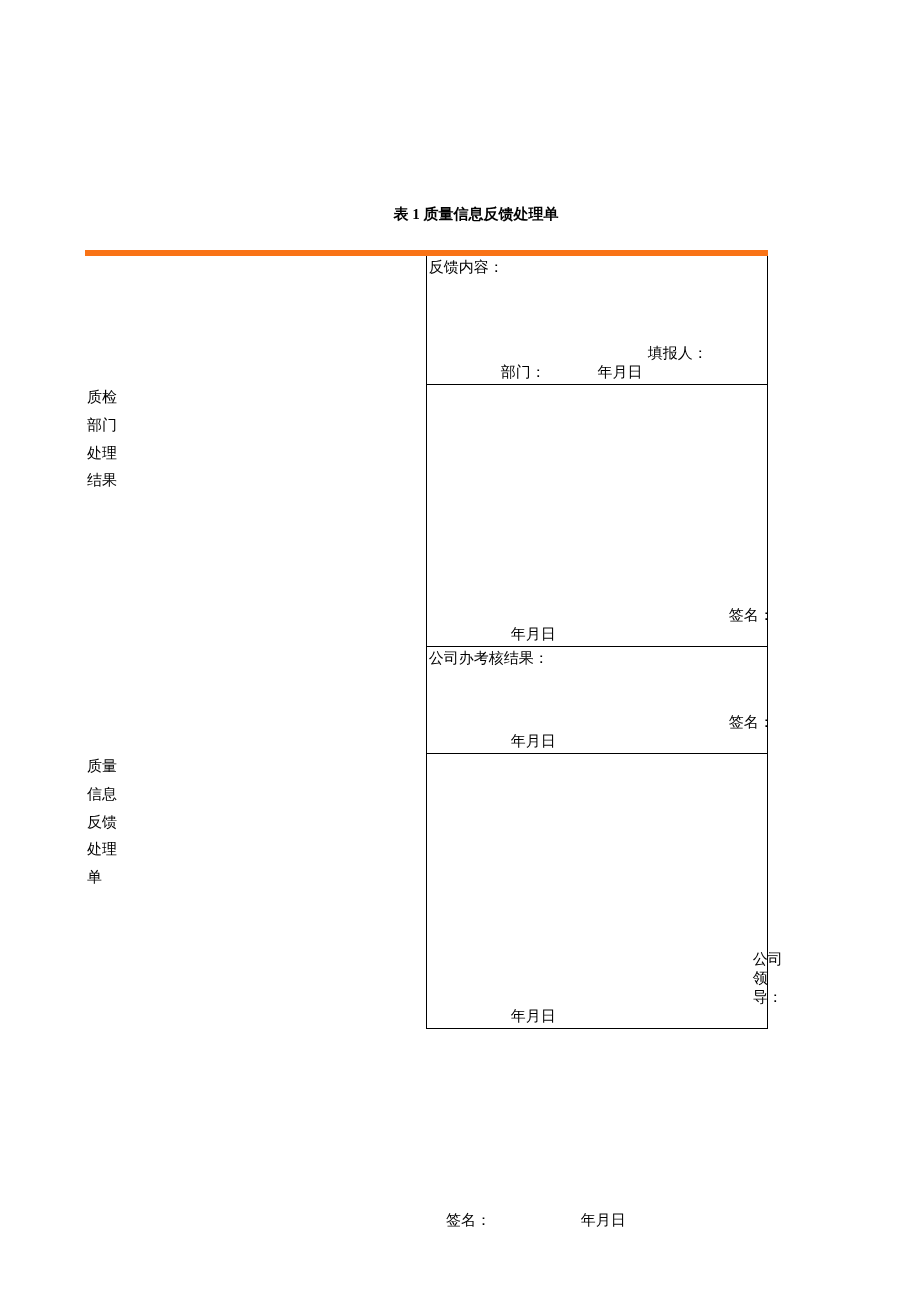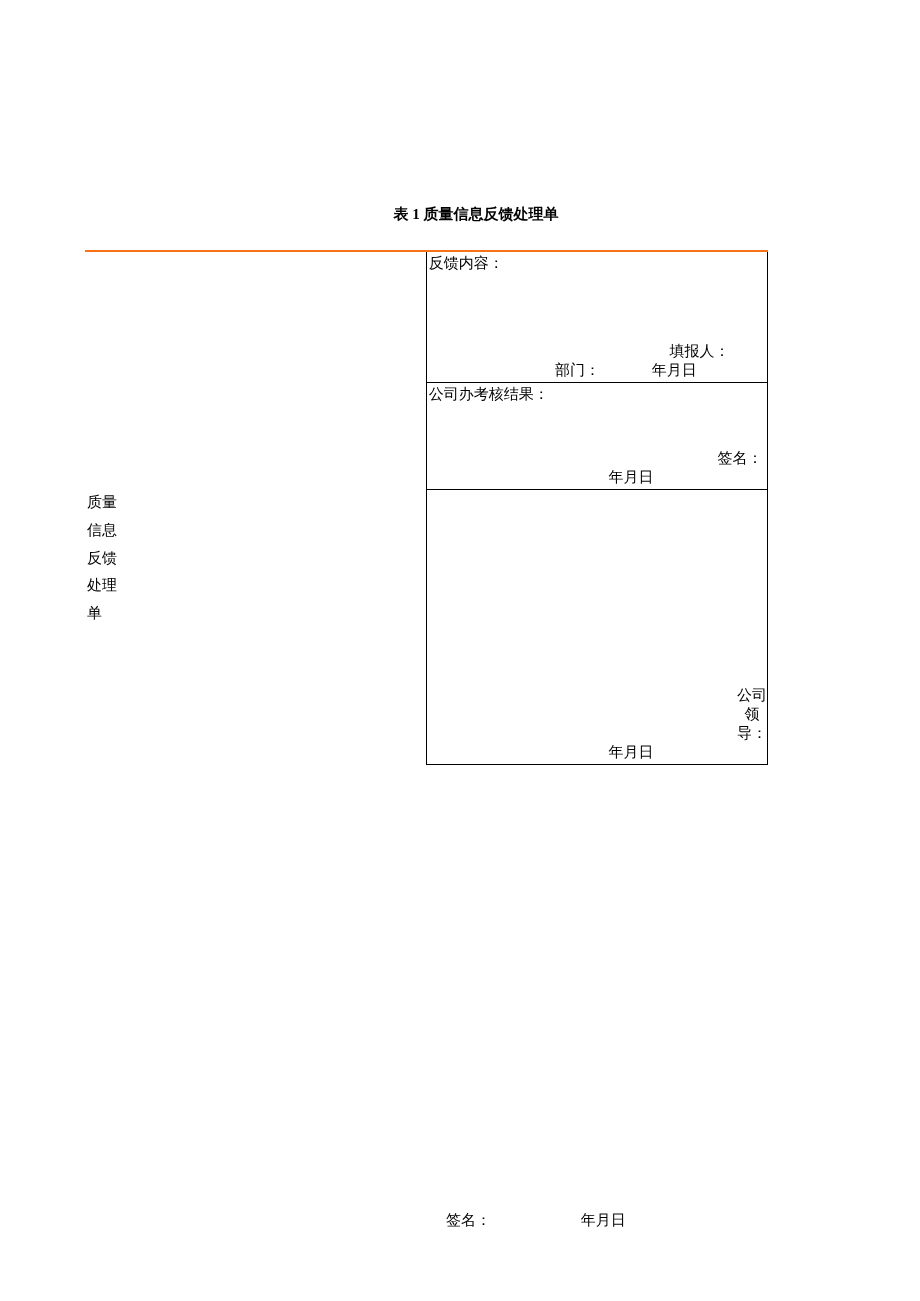--- a/index.html
+++ b/index.html
@@ -53,40 +53,40 @@
     }
     .col-label {
       width: 30px;
       line-height: 1.85;
     }
     .row1 { height: 131px; }
     .row2 { height: 262px; }
     .row3 { height: 107px; }
     .row4 { height: 275px; }
     .row5 { height: 20px; }
-    .row1 td { border-top: 2px solid #f97316; }
+    .row1 td { border-top: 6px solid #f97316; }
     .row1 .col-label-cell { border-left: none; border-bottom: none; }
     .row2 .col-label-cell { border-left: none; border-top: none; border-bottom: none; }
     .row3 .col-label-cell { border-left: none; border-top: none; border-bottom: none; }
     .row4 .col-label-cell { border-left: none; border-top: none; border-bottom: none; }
     .row5 .col-label-cell { border-left: none; border-bottom: none; border-top: none; }
     .content-cell {
       position: relative;
     }
     .top-label {
       position: absolute;
       top: 2px;
       left: 2px;
     }
     .bottom-line {
       position: absolute;
       bottom: 2px;
-      left: 0;
+      left: 16px;
       width: 100%;
-      text-align: center;
+      text-align: left;
       margin-top: 40px;
     }
     .bottom-line span {
       display: inline-block;
     }
     .row1-filler { margin-left: 205px; display: inline-block; }
     .row1-dept { margin-left: 58px; display: inline-block; }
     .row1-date { margin-left: 48px; display: inline-block; }
     .row2-sign { margin-left: 286px; display: inline-block; }
     .row2-date { margin-left: 68px; display: inline-block; }
@@ -118,20 +118,31 @@
       </td>
       <td class="content-cell">
         <div class="top-label">反馈内容：</div>
         <div class="bottom-line">
           <span class="row1-filler">填报人：</span>
           <span class="row1-dept">部门：</span>
           <span class="row1-date">年月日</span>
         </div>
       </td>
     </tr>
+    <tr class="row2">
+      <td class="col-label-cell">
+        <div class="col-label">质检部门处理结果</div>
+      </td>
+      <td class="content-cell">
+        <div class="bottom-line">
+          <span class="row2-sign">签名：</span>
+          <span class="row2-date">年月日</span>
+        </div>
+      </td>
+    </tr>
     <tr class="row3">
       <td class="col-label-cell">
         <div class="col-label"></div>
       </td>
       <td class="content-cell">
         <div class="top-label">公司办考核结果：</div>
         <div class="bottom-line">
           <span class="row3-sign">签名：</span>
           <span class="row3-date">年月日</span>
         </div>

